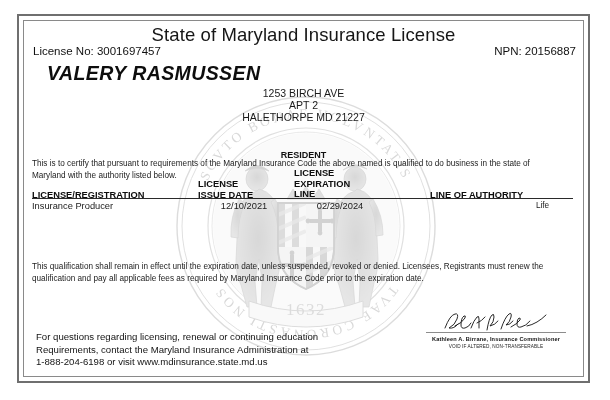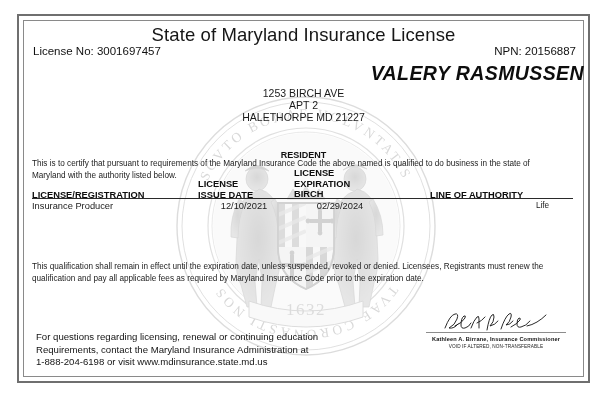--- a/index.html
+++ b/index.html
@@ -74,26 +74,27 @@
   .npn {
     position: absolute;
     right: 34px; top: 45px;
     font-size: 11.5px;
   }
 
   .licensee-name {
     position: absolute;
     left: 23px; top: 62px;
     width: 561px;
-    text-align: right;
+    text-align: left;
     font-size: 19.5px;
     font-weight: bold;
     font-style: italic;
     letter-spacing: .4px;
     color: #0d0d0d;
+    padding-left: 24px;
   }
 
   .addr {
     position: absolute;
     left: 23px;
     width: 561px;
     text-align: center;
     font-size: 10.5px;
     color: #1a1a1a;
   }
@@ -328,21 +329,21 @@
       <div class="col col-reg">LICENSE/REGISTRATION</div>
 
       <div class="col col-issue">
         <div>LICENSE</div>
         <div>ISSUE DATE</div>
       </div>
 
       <div class="col col-exp">
         <div>LICENSE</div>
         <div>EXPIRATION</div>
-        <div>BIRCH</div>
+        <div>LINE</div>
       </div>
 
       <div class="col col-loa">LINE OF AUTHORITY</div>
     </div>
 
     <div class="hr-main"></div>
 
     <div class="row-val val-reg">Insurance Producer</div>
     <div class="row-val val-issue">12/10/2021</div>
     <div class="row-val val-exp">02/29/2024</div>

